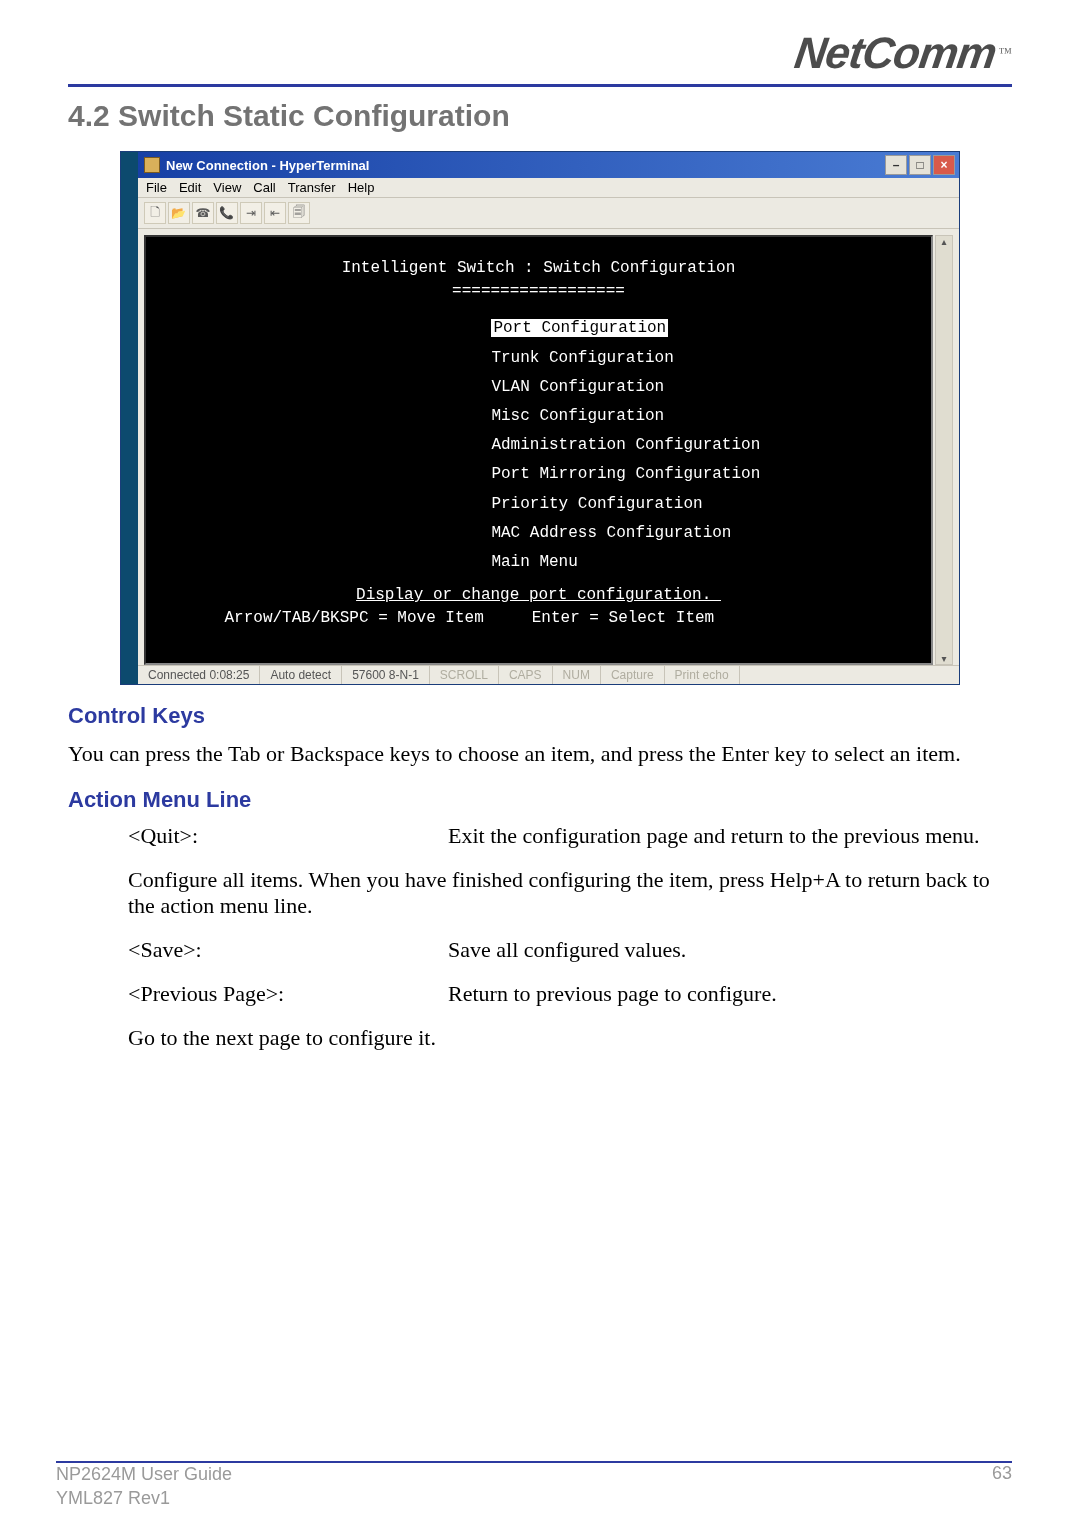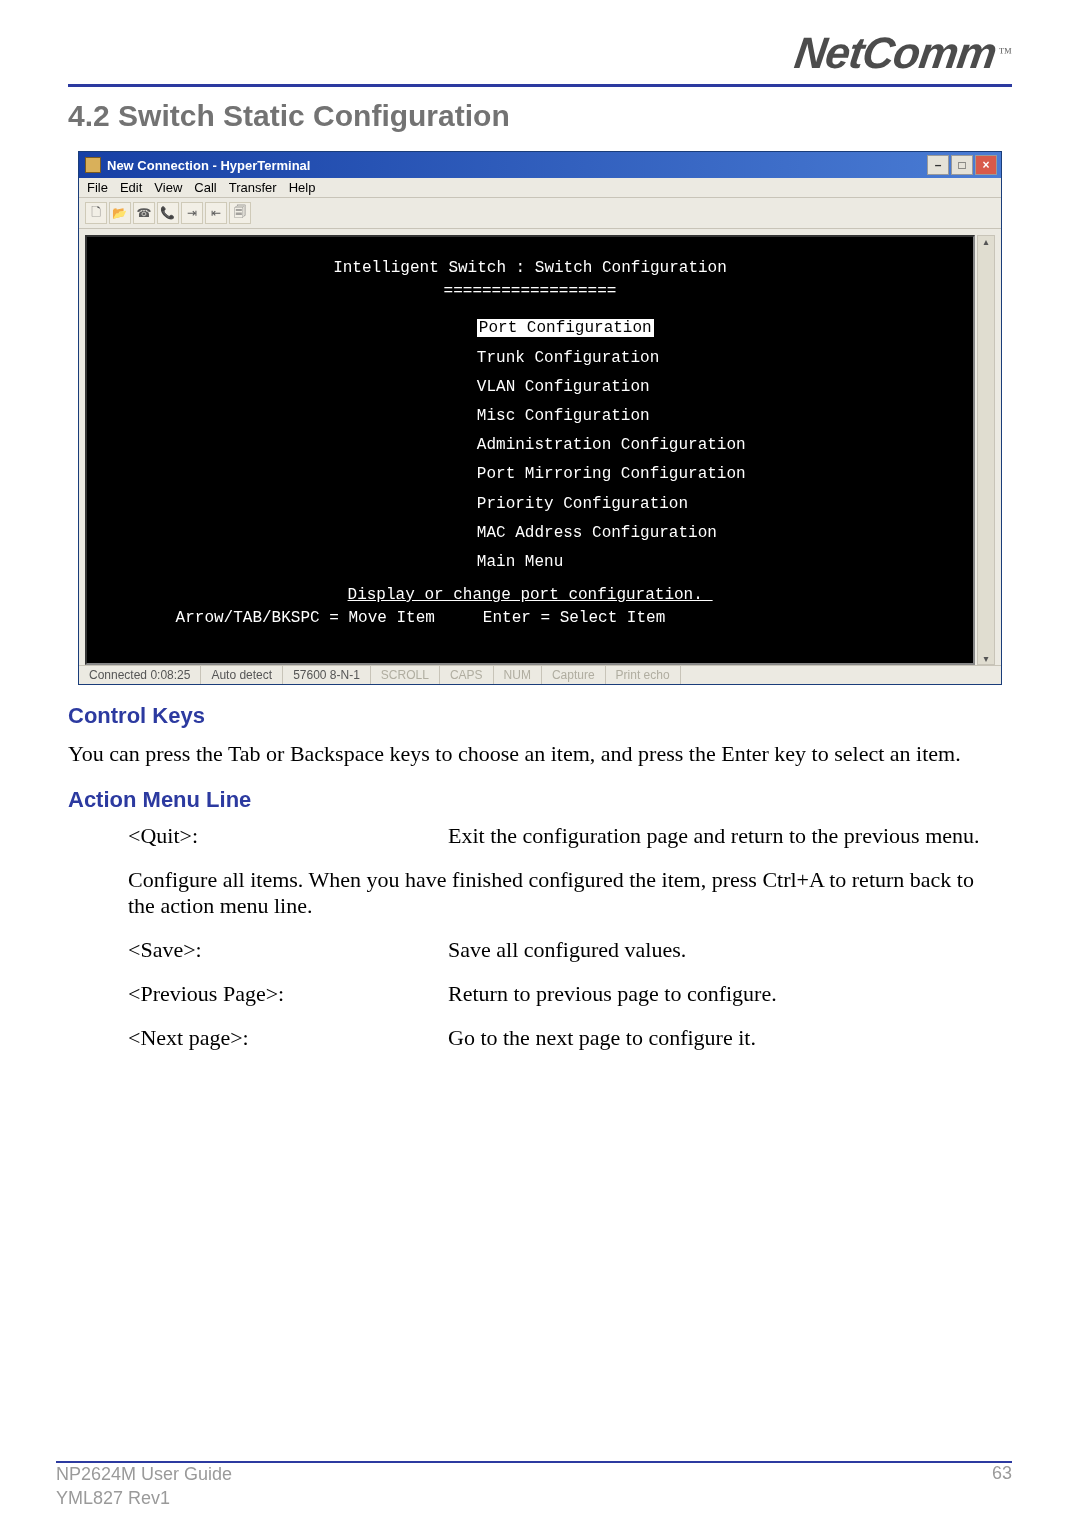--- a/index.html
+++ b/index.html
@@ -42,26 +42,27 @@
   }
   .section-title {
     font-family: "Trebuchet MS", Arial, sans-serif;
     font-weight: bold;
     color: #737373;
     font-size: 30px;
     margin: 6px 0 18px 0;
   }
   
   .ht-window {
-    width: 924px;
+    width: 840px;
     margin: 0 auto 18px auto;
     border: 1px solid #1a3d7a;
-    background: #e5e5e5;
+    background: #0c4a6e;
     font-family: Tahoma, Arial, sans-serif;
     font-size: 13px;
+    padding-left: 17px;
   }
   .ht-titlebar {
     background: linear-gradient(to right, #1740a5, #4a7cd4);
     color: #ffffff;
     display: flex;
     align-items: center;
     justify-content: space-between;
     padding: 3px 4px 3px 6px;
     font-weight: bold;
   }
@@ -297,32 +298,31 @@
   <p class="body-para">You can press the Tab or Backspace keys to choose an item, and press the Enter key to select an item.</p>
 
   <div class="subheading">Action Menu Line</div>
 
   <div class="action-table">
     <div class="action-row">
       <div class="action-key">&lt;Quit&gt;:</div>
       <div class="action-desc">Exit the configuration page and return to the previous menu.</div>
     </div>
     <div class="action-row">
-      <div class="action-desc">Configure all items. When you have finished configured the item, press Ctrl+A to return back to the action menu line.</div>
+      <div class="action-desc">Configure all items. When you have finished configuring the item, press Help+A to return back to the action menu line.</div>
     </div>
     <div class="action-row">
       <div class="action-key">&lt;Save&gt;:</div>
       <div class="action-desc">Save all configured values.</div>
     </div>
     <div class="action-row">
       <div class="action-key">&lt;Previous Page&gt;:</div>
       <div class="action-desc">Return to previous page to configure.</div>
     </div>
     <div class="action-row">
-      <div class="action-key">&lt;Next page&gt;:</div>
       <div class="action-desc">Go to the next page to configure it.</div>
     </div>
   </div>
 
 </div>
 
 <div class="footer">
   <div class="footer-left">
     <div>NP2624M User Guide</div>
     <div>YML827 Rev1</div>

